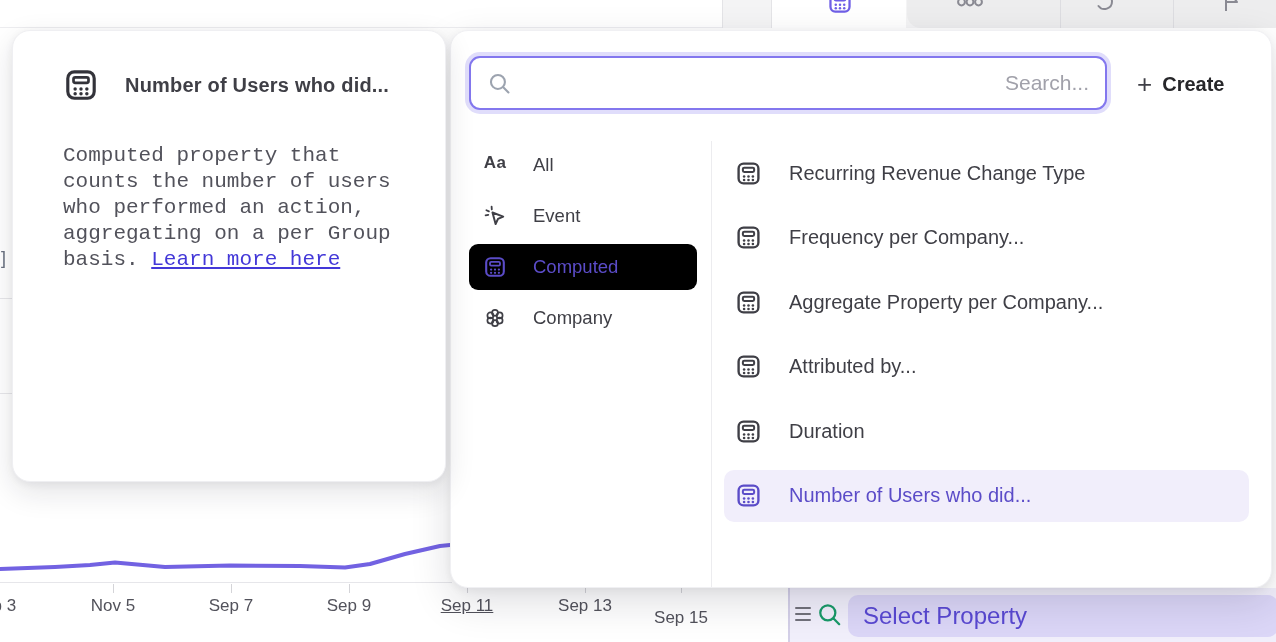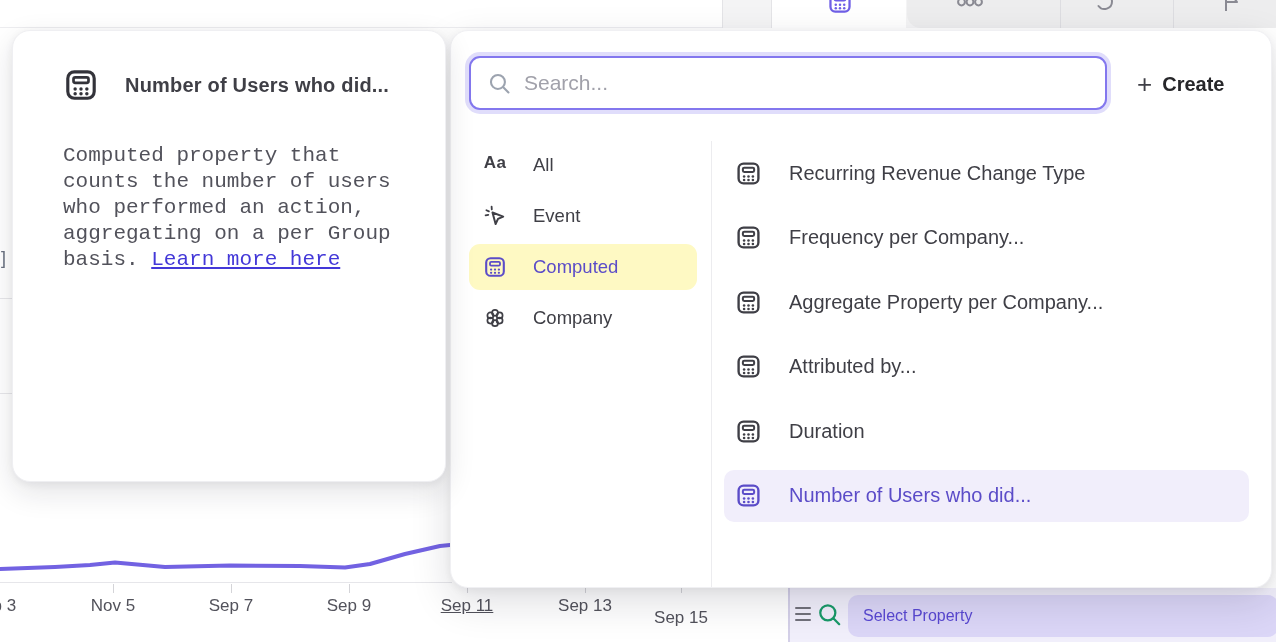--- a/index.html
+++ b/index.html
@@ -30,21 +30,21 @@
   .axis-tick { position:absolute; top:584px; width:1px; height:9px; background:#d4d4d8; }
   .axis-label { position:absolute; top:596px; transform:translateX(-50%); font-size:17px; color:#52525b; white-space:nowrap; }
 
   
   .bottom-bar { position:absolute; left:788px; top:588px; width:488px; height:54px; background:#f1effb; }
   .bottom-bar-edge { position:absolute; left:788px; top:588px; width:2px; height:54px; background:#d4d0e8; }
   .hamburger { position:absolute; left:795px; top:607px; width:16px; height:14px; display:flex; flex-direction:column; justify-content:space-between; }
   .hamburger span { display:block; height:2px; background:#71717a; border-radius:1px; }
   .search-green { position:absolute; left:816px; top:601px; width:27px; height:27px; color:#189a68; }
   .select-pill { position:absolute; left:848px; top:595px; width:430px; height:42px; background:#dbd6f7; border-radius:10px; display:flex; align-items:center; padding-left:15px; }
-  .select-pill span { color:#5948d2; font-size:16px; font-weight:500; }
+  .select-pill span { color:#5948d2; font-size:24px; font-weight:500; }
 
   
   .tooltip-card {
     position:absolute; left:12px; top:30px; width:434px; height:452px;
     background:#fff; border-radius:18px; border:1px solid #efeff2;
     box-shadow:0 10px 30px rgba(24,24,40,.12), 0 2px 8px rgba(24,24,40,.06);
     z-index:10;
   }
   .card-head { display:flex; align-items:center; gap:26px; padding:36px 0 0 50px; }
   .card-calc-icon { width:36px; height:36px; color:#33333a; flex:0 0 auto; }
@@ -61,36 +61,36 @@
   }
   .search-box {
     position:absolute; left:18px; top:25px; width:638px; height:54px;
     border:2px solid #8377ee; border-radius:11px; background:#fff;
     box-shadow:0 0 0 4px rgba(131,119,238,.25);
     display:flex; align-items:center; padding:0 16px;
   }
   .search-box svg { width:25px; height:25px; color:#9ca3af; flex:0 0 auto; }
   .search-box input {
     border:none; outline:none; flex:1; margin-left:12px;
-    font-size:21px; color:#3f3f46; font-family:"Liberation Sans", sans-serif; background:transparent;
+    font-size:21px; color:#3f3f46; font-family:"Liberation Sans", sans-serif; background:transparent;text-align:right;
   }
   .search-box input::placeholder { color:#a1a1aa; }
   .create-btn {
     position:absolute; left:686px; top:36px; height:34px;
     display:flex; align-items:center; gap:10px; cursor:pointer;
     color:#27272a;
   }
   .create-plus { font-size:26px; line-height:26px; color:#3f3f46; }
   .create-label { font-size:20px; font-weight:600; }
 
   .cat-col { position:absolute; left:18px; top:111px; width:228px; }
   .cat-row { position:relative; height:46px; margin-bottom:5px; border-radius:9px; display:flex; align-items:center; padding-left:14px; cursor:pointer; }
   .cat-row .cat-icon { width:24px; height:24px; color:#3f3f46; display:flex; align-items:flex-start; justify-content:center; }
   .cat-row .cat-label { margin-left:26px; font-size:18.5px; color:#3f3f46; font-weight:500; }
-  .cat-row.selected { background:#fef9c3;border-radius:11px; }
+  .cat-row.selected { background:#000000; }
   .cat-row.selected .cat-icon, .cat-row.selected .cat-label { color:#5b4cc8; }
   .aa-glyph { font-size:17px; font-weight:600; letter-spacing:.5px; }
 
   .v-divider { position:absolute; left:260px; top:110px; width:1px; height:446px; background:#ececef; }
 
   .item-col { position:absolute; left:273px; top:110px; width:525px; }
   .item-row { position:relative; height:64.5px; border-radius:10px; display:flex; align-items:center; padding-left:11px; cursor:pointer; }
   .item-row .item-icon { width:27px; height:27px; color:#3f3f46; flex:0 0 auto; }
   .item-row .item-label { margin-left:27px; font-size:20px; font-weight:500; color:#3f3f46; white-space:nowrap; }
   .item-row.selected { background:#f1eefb; height:52px; margin-top:6px; }

